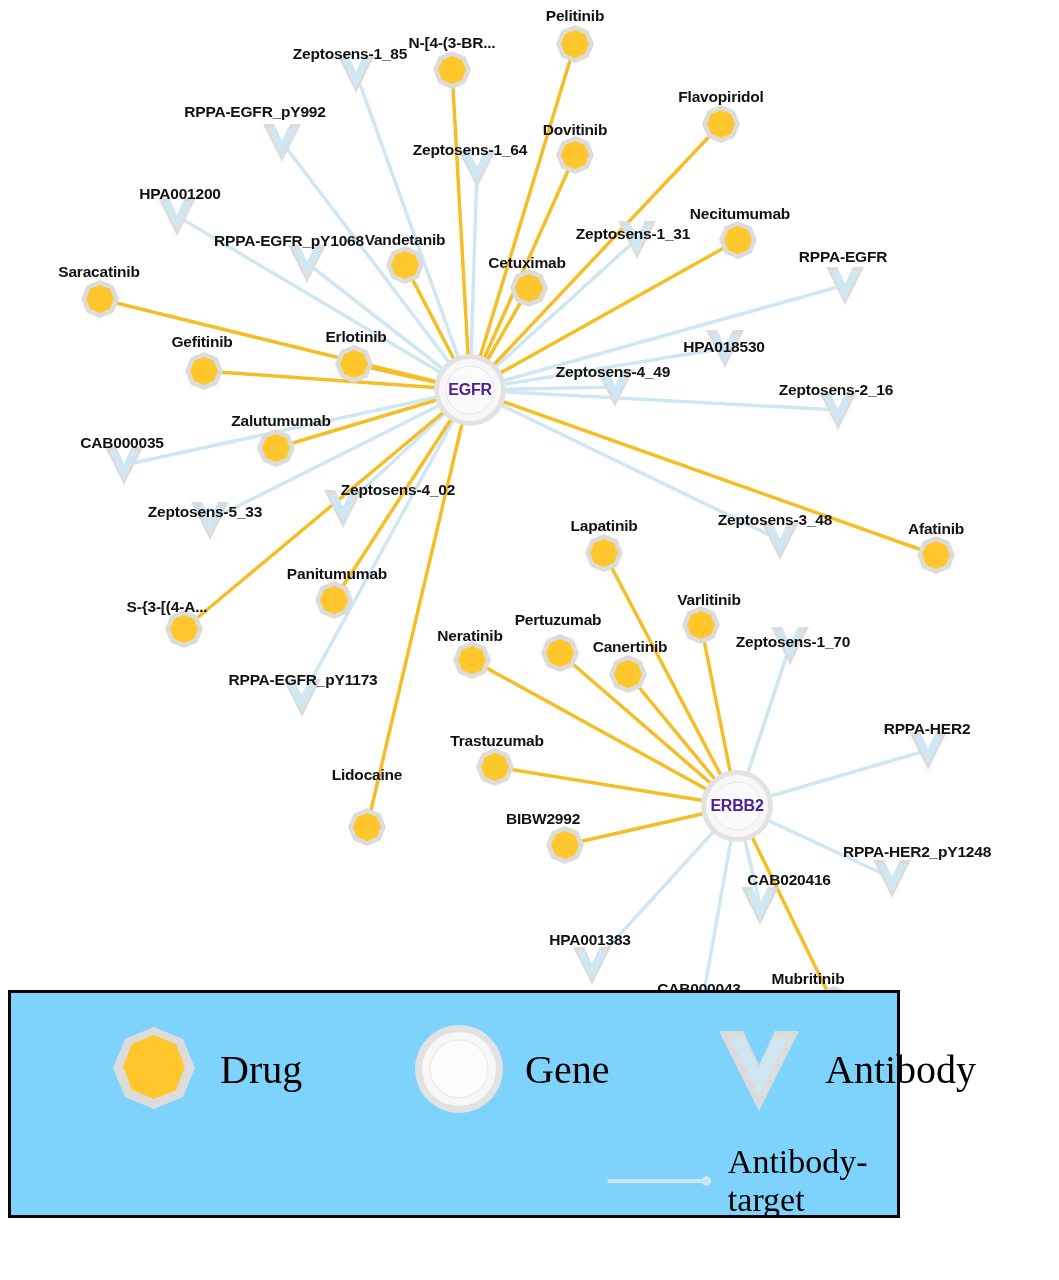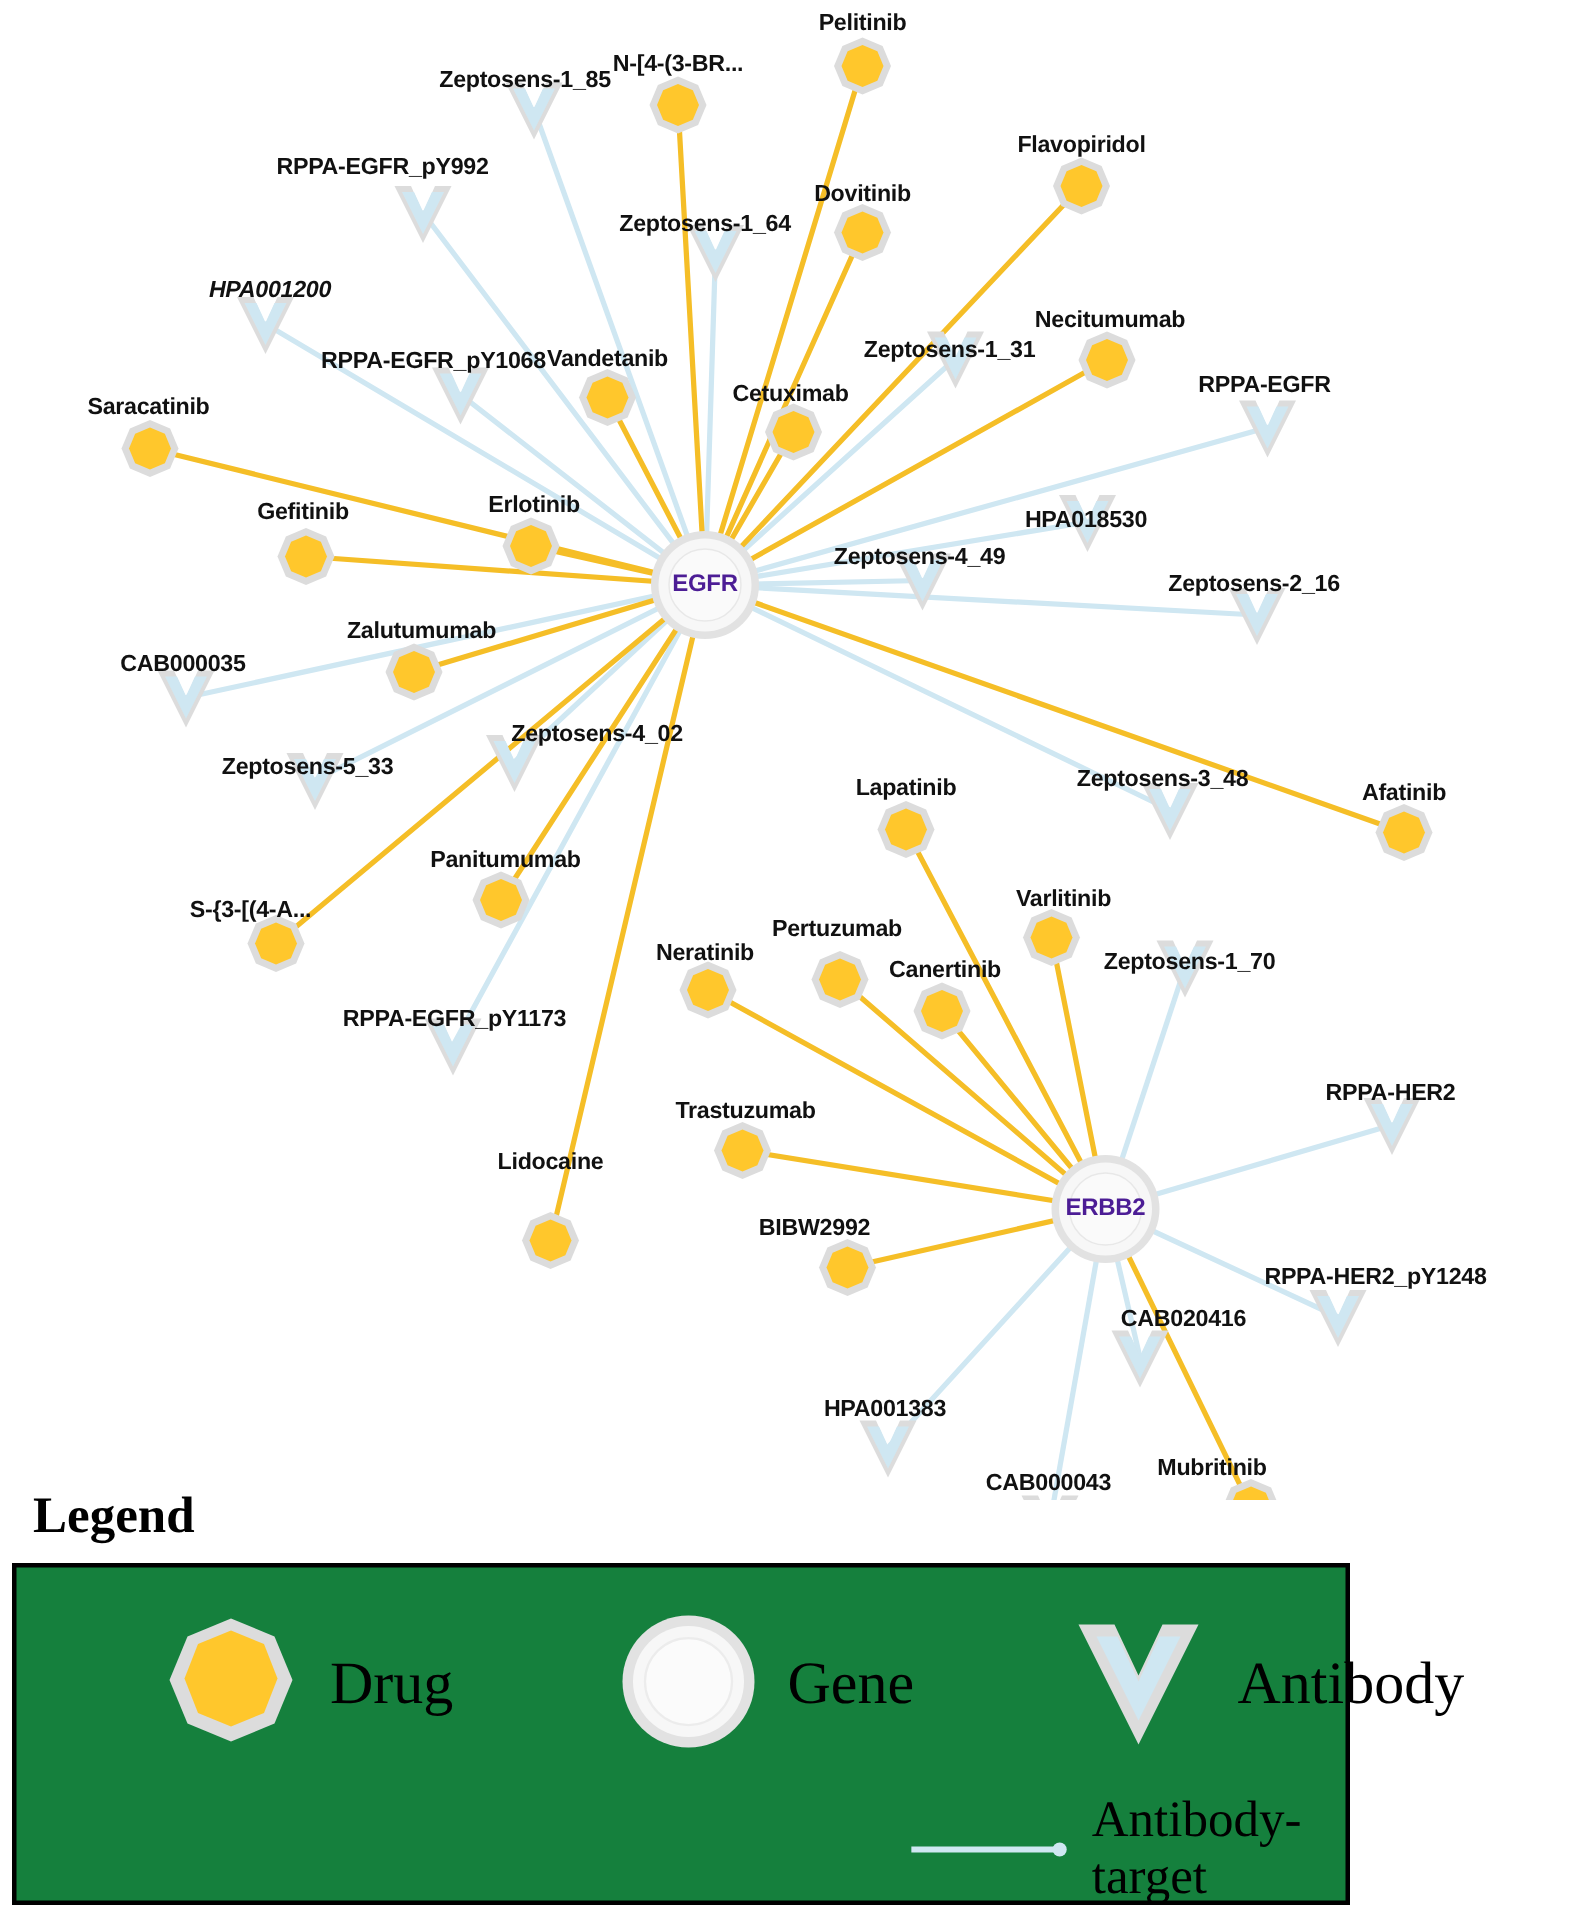--- a/index.html
+++ b/index.html
@@ -43,25 +43,25 @@
     left: 22px;
     top: 992px;
     font-family: "Liberation Serif", serif;
     font-size: 34px;
     font-weight: bold;
     color: #000;
   }
   #legend-box {
     position: absolute;
     left: 8px;
-    top: 1042px;
+    top: 990px;
     width: 892px;
     height: 228px;
     border: 3px solid #000;
-    background: #15803d;
+    background: #7dd3fc;
     box-sizing: border-box;
   }
   .legend-row1 {
     position: absolute;
     top: 18px;
     left: 0;
     width: 100%;
     height: 120px;
   }
   .legend-item {
@@ -206,21 +206,21 @@
         <use href="#drug-shape" x="0" y="0" transform="translate(565,845)"></use>
         <use href="#drug-shape" x="0" y="0" transform="translate(834,1005)"></use>
         <use href="#gene-shape" x="0" y="0" transform="translate(470,390)"></use>
         <use href="#gene-shape" x="0" y="0" transform="translate(737,806)"></use>
       </g>
   </svg>
   <div id="labels-layer">
       <div class="node-label" style="left: 350px; top: 54px;">Zeptosens-1_85</div>
       <div class="node-label" style="left: 255px; top: 112px;">RPPA-EGFR_pY992</div>
       <div class="node-label" style="left: 470px; top: 150px;">Zeptosens-1_64</div>
-      <div class="node-label" style="left: 180px; top: 194px; font-style: italic;">HPA001200</div>
+      <div class="node-label" style="left: 180px; top: 194px;">HPA001200</div>
       <div class="node-label" style="left: 633px; top: 234px;">Zeptosens-1_31</div>
       <div class="node-label" style="left: 289px; top: 241px;">RPPA-EGFR_pY1068</div>
       <div class="node-label" style="left: 843px; top: 257px;">RPPA-EGFR</div>
       <div class="node-label" style="left: 724px; top: 347px;">HPA018530</div>
       <div class="node-label" style="left: 613px; top: 372px;">Zeptosens-4_49</div>
       <div class="node-label" style="left: 836px; top: 390px;">Zeptosens-2_16</div>
       <div class="node-label" style="left: 122px; top: 443px;">CAB000035</div>
       <div class="node-label" style="left: 205px; top: 512px;">Zeptosens-5_33</div>
       <div class="node-label" style="left: 398px; top: 490px;">Zeptosens-4_02</div>
       <div class="node-label" style="left: 775px; top: 520px;">Zeptosens-3_48</div>

